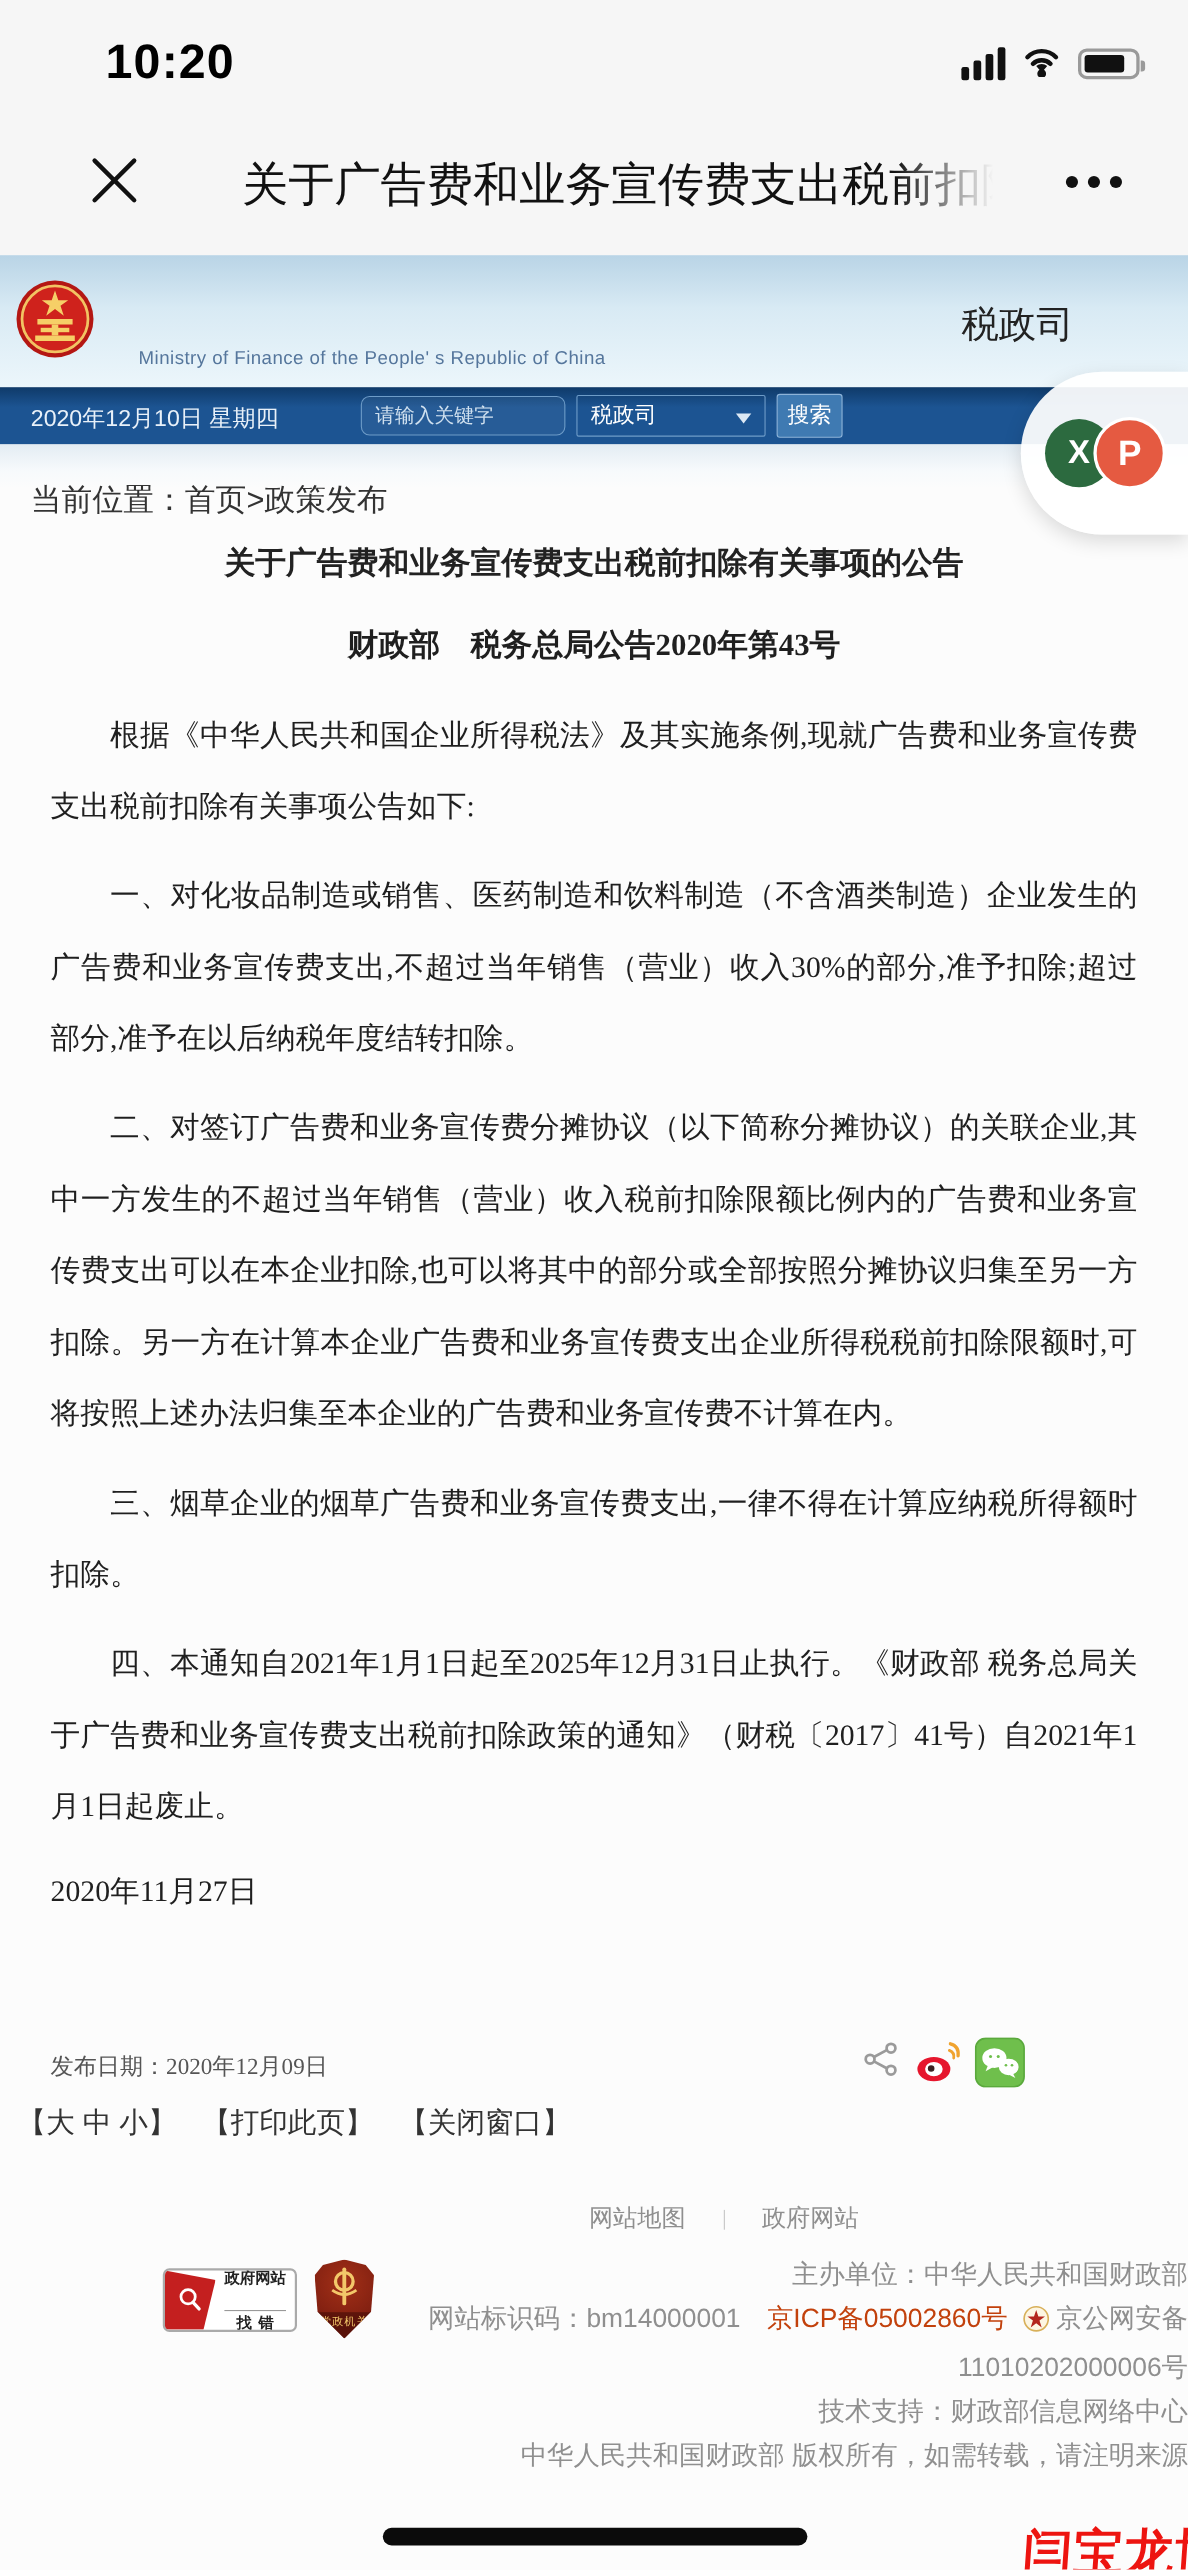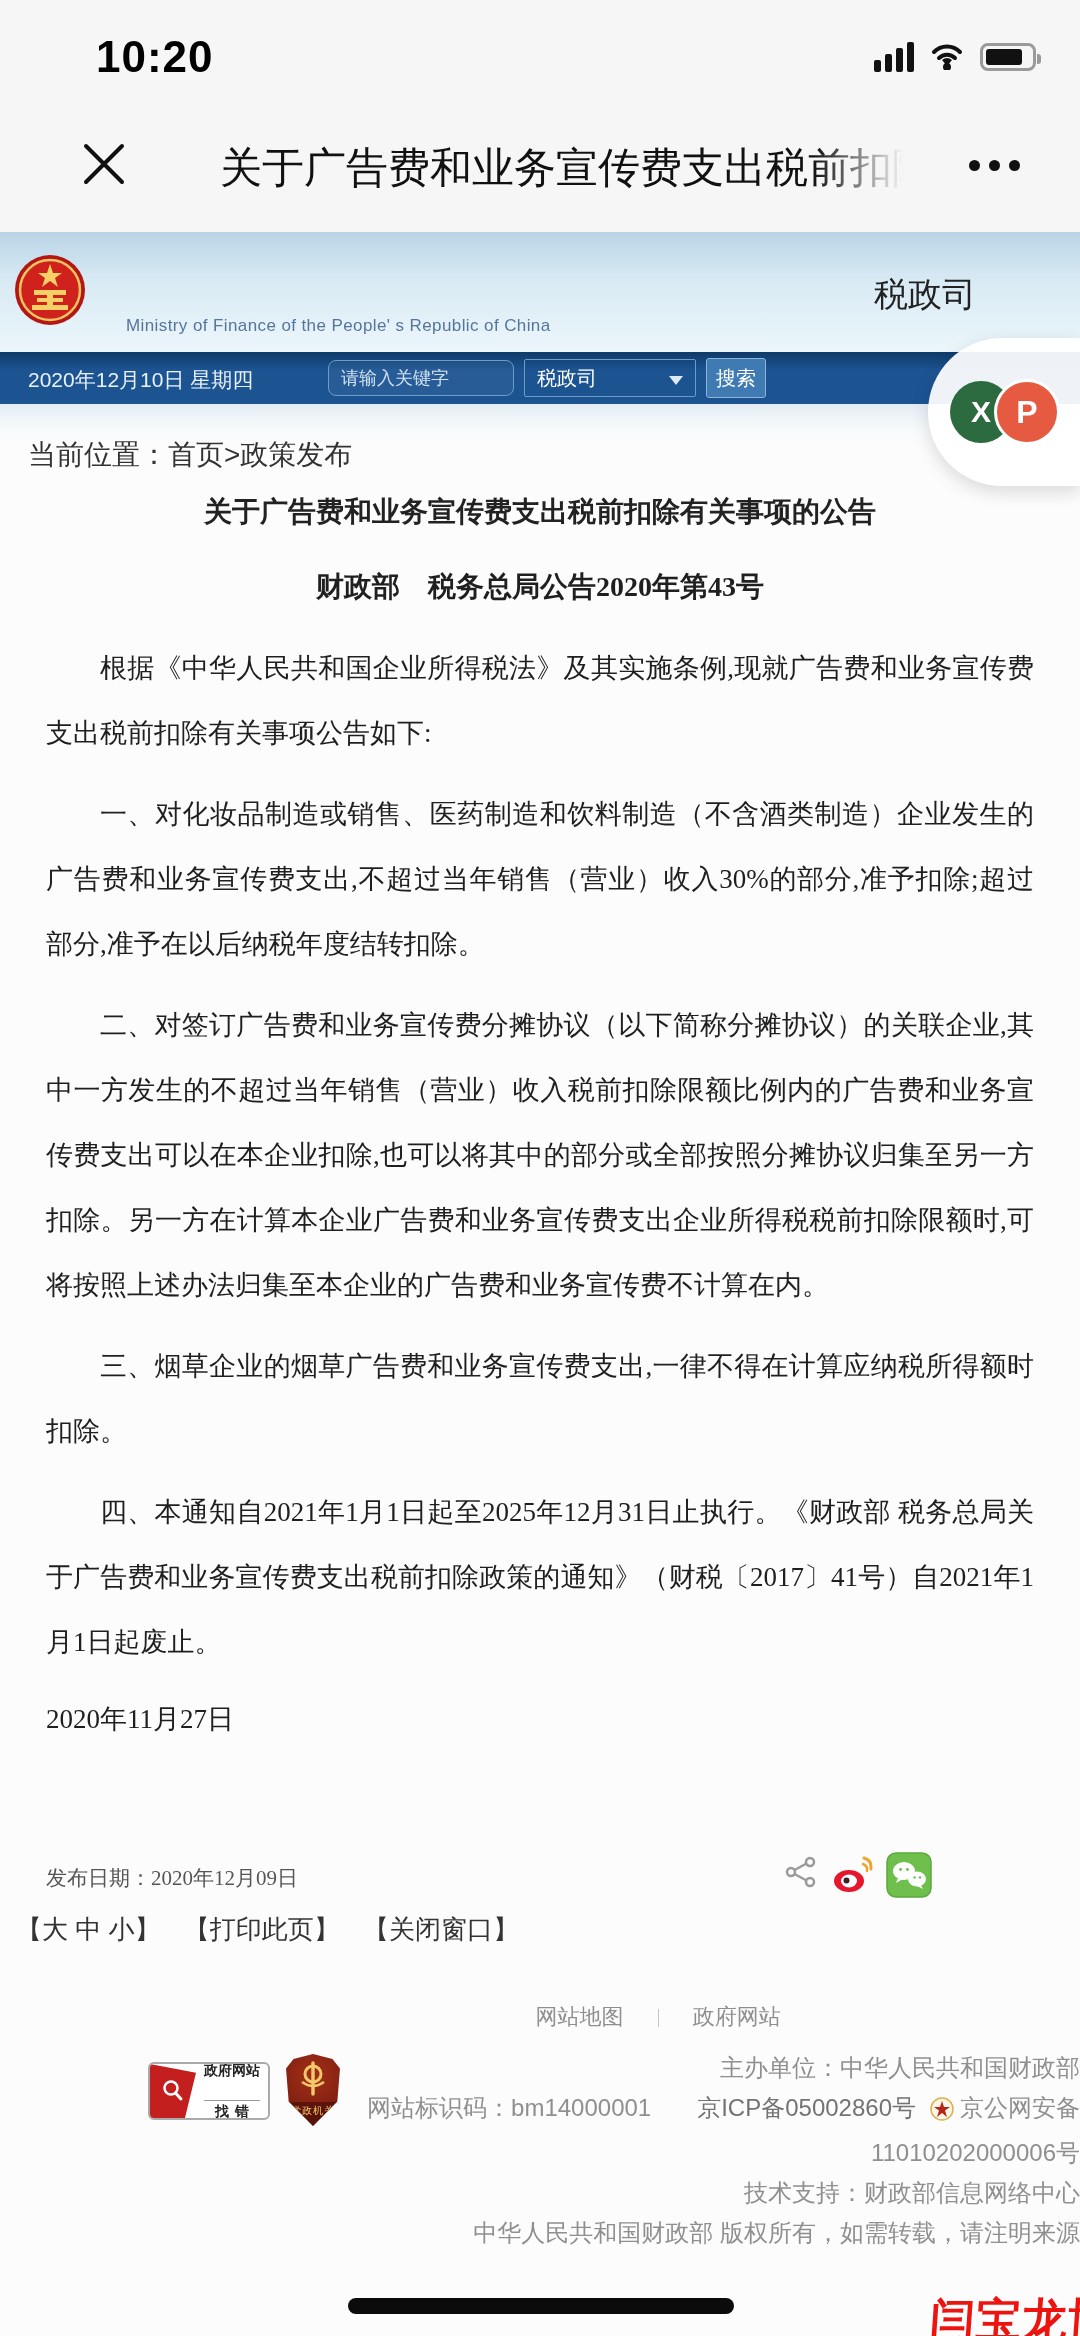--- a/index.html
+++ b/index.html
@@ -267,21 +267,21 @@
         <path d="M17 3 V34" stroke="#f3c86a" stroke-width="3.5" stroke-linecap="round"></path>
         <circle cx="17" cy="14" r="8" fill="none" stroke="#f3c86a" stroke-width="3"></circle>
         <path d="M6 22 Q17 30 28 22" fill="none" stroke="#f3c86a" stroke-width="2.5"></path>
       </svg>
     </span>
     <span class="label">党政机关</span>
   </div>
 
   <div class="footer-text">
     <div>主办单位：中华人民共和国财政部</div>
-    <div><span>网站标识码：bm14000001</span><span style="display:inline-block;width:24px;"></span><a style="color:#737373;text-decoration:none;margin-left:22px;">京ICP备05002860号</a><span class="sec-icon">
+    <div><span>网站标识码：bm14000001</span><span style="display:inline-block;width:24px;"></span><a style="color:#c2410c;text-decoration:none;">京ICP备05002860号</a><span class="sec-icon">
         <svg width="24" height="24" viewBox="0 0 24 24">
           <circle cx="12" cy="12" r="11" fill="#fdf6e3" stroke="#d8b05a" stroke-width="1.5"></circle>
           <polygon points="12,4 14,10 20,10 15,13.5 17,20 12,16 7,20 9,13.5 4,10 10,10" fill="#b3261e"></polygon>
         </svg>
       </span><a style="color:#8f8f8f;text-decoration:none;">京公网安备</a>
     </div>
     <div>11010202000006号</div>
     <div>技术支持：财政部信息网络中心</div>
     <div>中华人民共和国财政部  版权所有，如需转载，请注明来源</div>
   </div>

